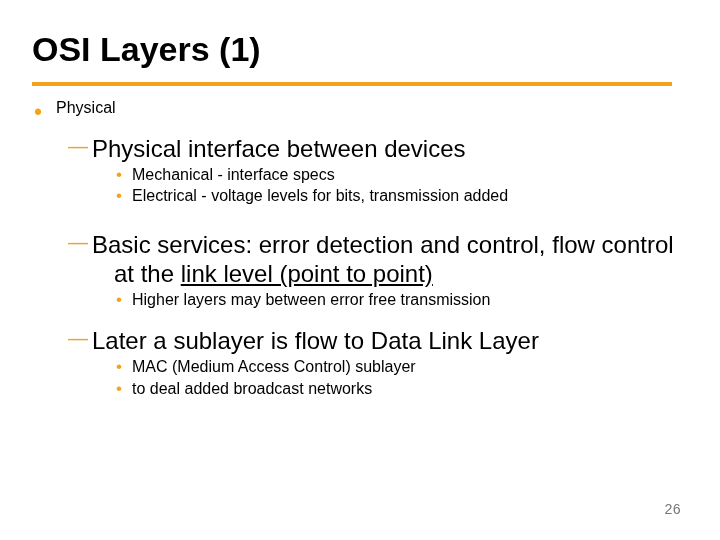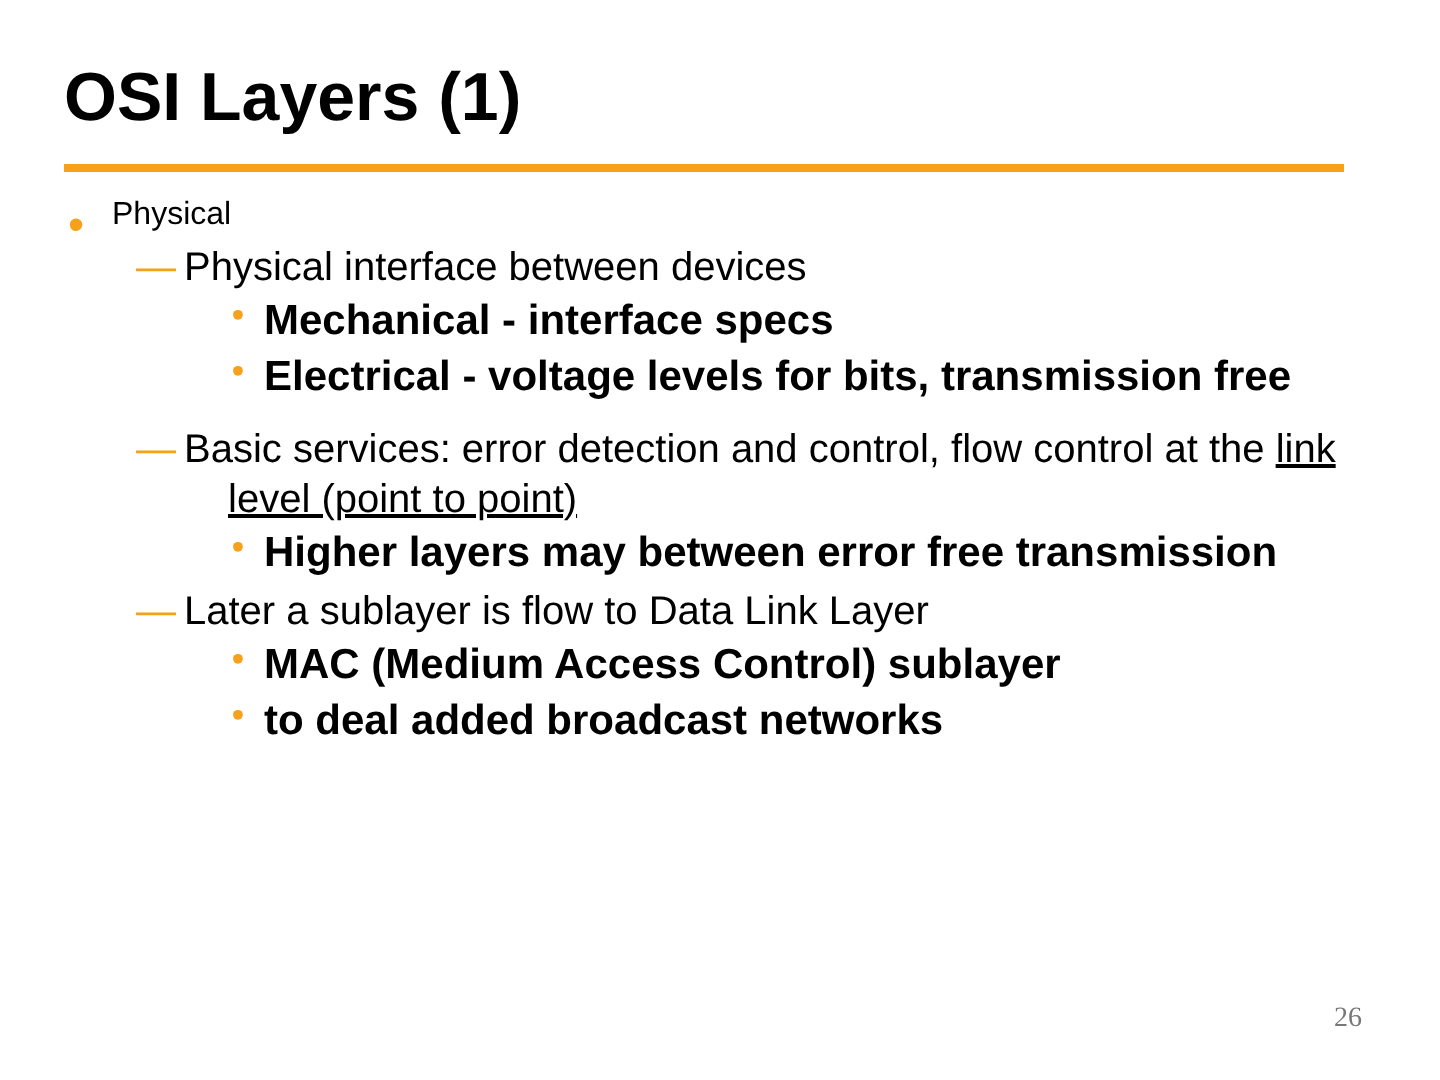--- a/index.html
+++ b/index.html
@@ -48,43 +48,42 @@
   }
   .l1::before {
     content: "•";
     color: #f7a11a;
     position: absolute;
     left: 2px;
     top: 0;
     font-size: 23px;
   }
   .l2 {
-    font-size: 20px;
+    font-size: 24px;
     line-height: 1.22;
-    margin: 4px 0 2px 0;
+    margin: 16px 0 2px 0;
     padding-left: 82px;
     text-indent: -22px;
     position: relative;
   }
   .l2::before {
     content: "—";
     color: #f7a11a;
     position: absolute;
     left: 36px;
     top: 0;
     font-size: 20px;
     text-indent: 0;
   }
   .l3 {
-    font-size: 21px;
+    font-size: 16px;
     line-height: 1.22;
     margin: 0 0 2px 0;
     padding-left: 100px;
     position: relative;
-    font-weight: bold;
   }
   .l3::before {
     content: "•";
     color: #f7a11a;
     position: absolute;
     left: 84px;
     top: 0;
     font-size: 17px;
   }
   .gap {
@@ -92,37 +91,37 @@
   }
   .underline {
     text-decoration: underline;
   }
   .pagenum {
     position: absolute;
     right: 28px;
     bottom: 22px;
     font-size: 14px;
     color: #777;
-    font-family: Liberation Serif, serif;
+    font-family: Liberation Mono, monospace;
   }
 </style>
 </head>
 <body>
 
 <div class="slide">
 
   <div class="title">OSI Layers (1)</div>
   <div class="rule"></div>
 
   <div class="content">
 
     <div class="l1"><span>Physical</span></div>
     <div class="l2"><span>Physical interface between devices</span></div>
     <div class="l3"><span>Mechanical - interface specs</span></div>
-    <div class="l3"><span>Electrical - voltage levels for bits, transmission free</span></div>
+    <div class="l3"><span>Electrical - voltage levels for bits, transmission added</span></div>
 
     <div class="gap"></div>
 
     <div class="l2"><span>Basic services: error detection and control, flow control at the </span><span class="underline">link level (point to point)</span></div>
     <div class="l3"><span>Higher layers may between error free transmission</span></div>
     <div class="l2"><span>Later a sublayer is flow to Data Link Layer</span></div>
     <div class="l3"><span>MAC (Medium Access Control) sublayer</span></div>
     <div class="l3"><span>to deal added broadcast networks</span></div>
 
   </div>

